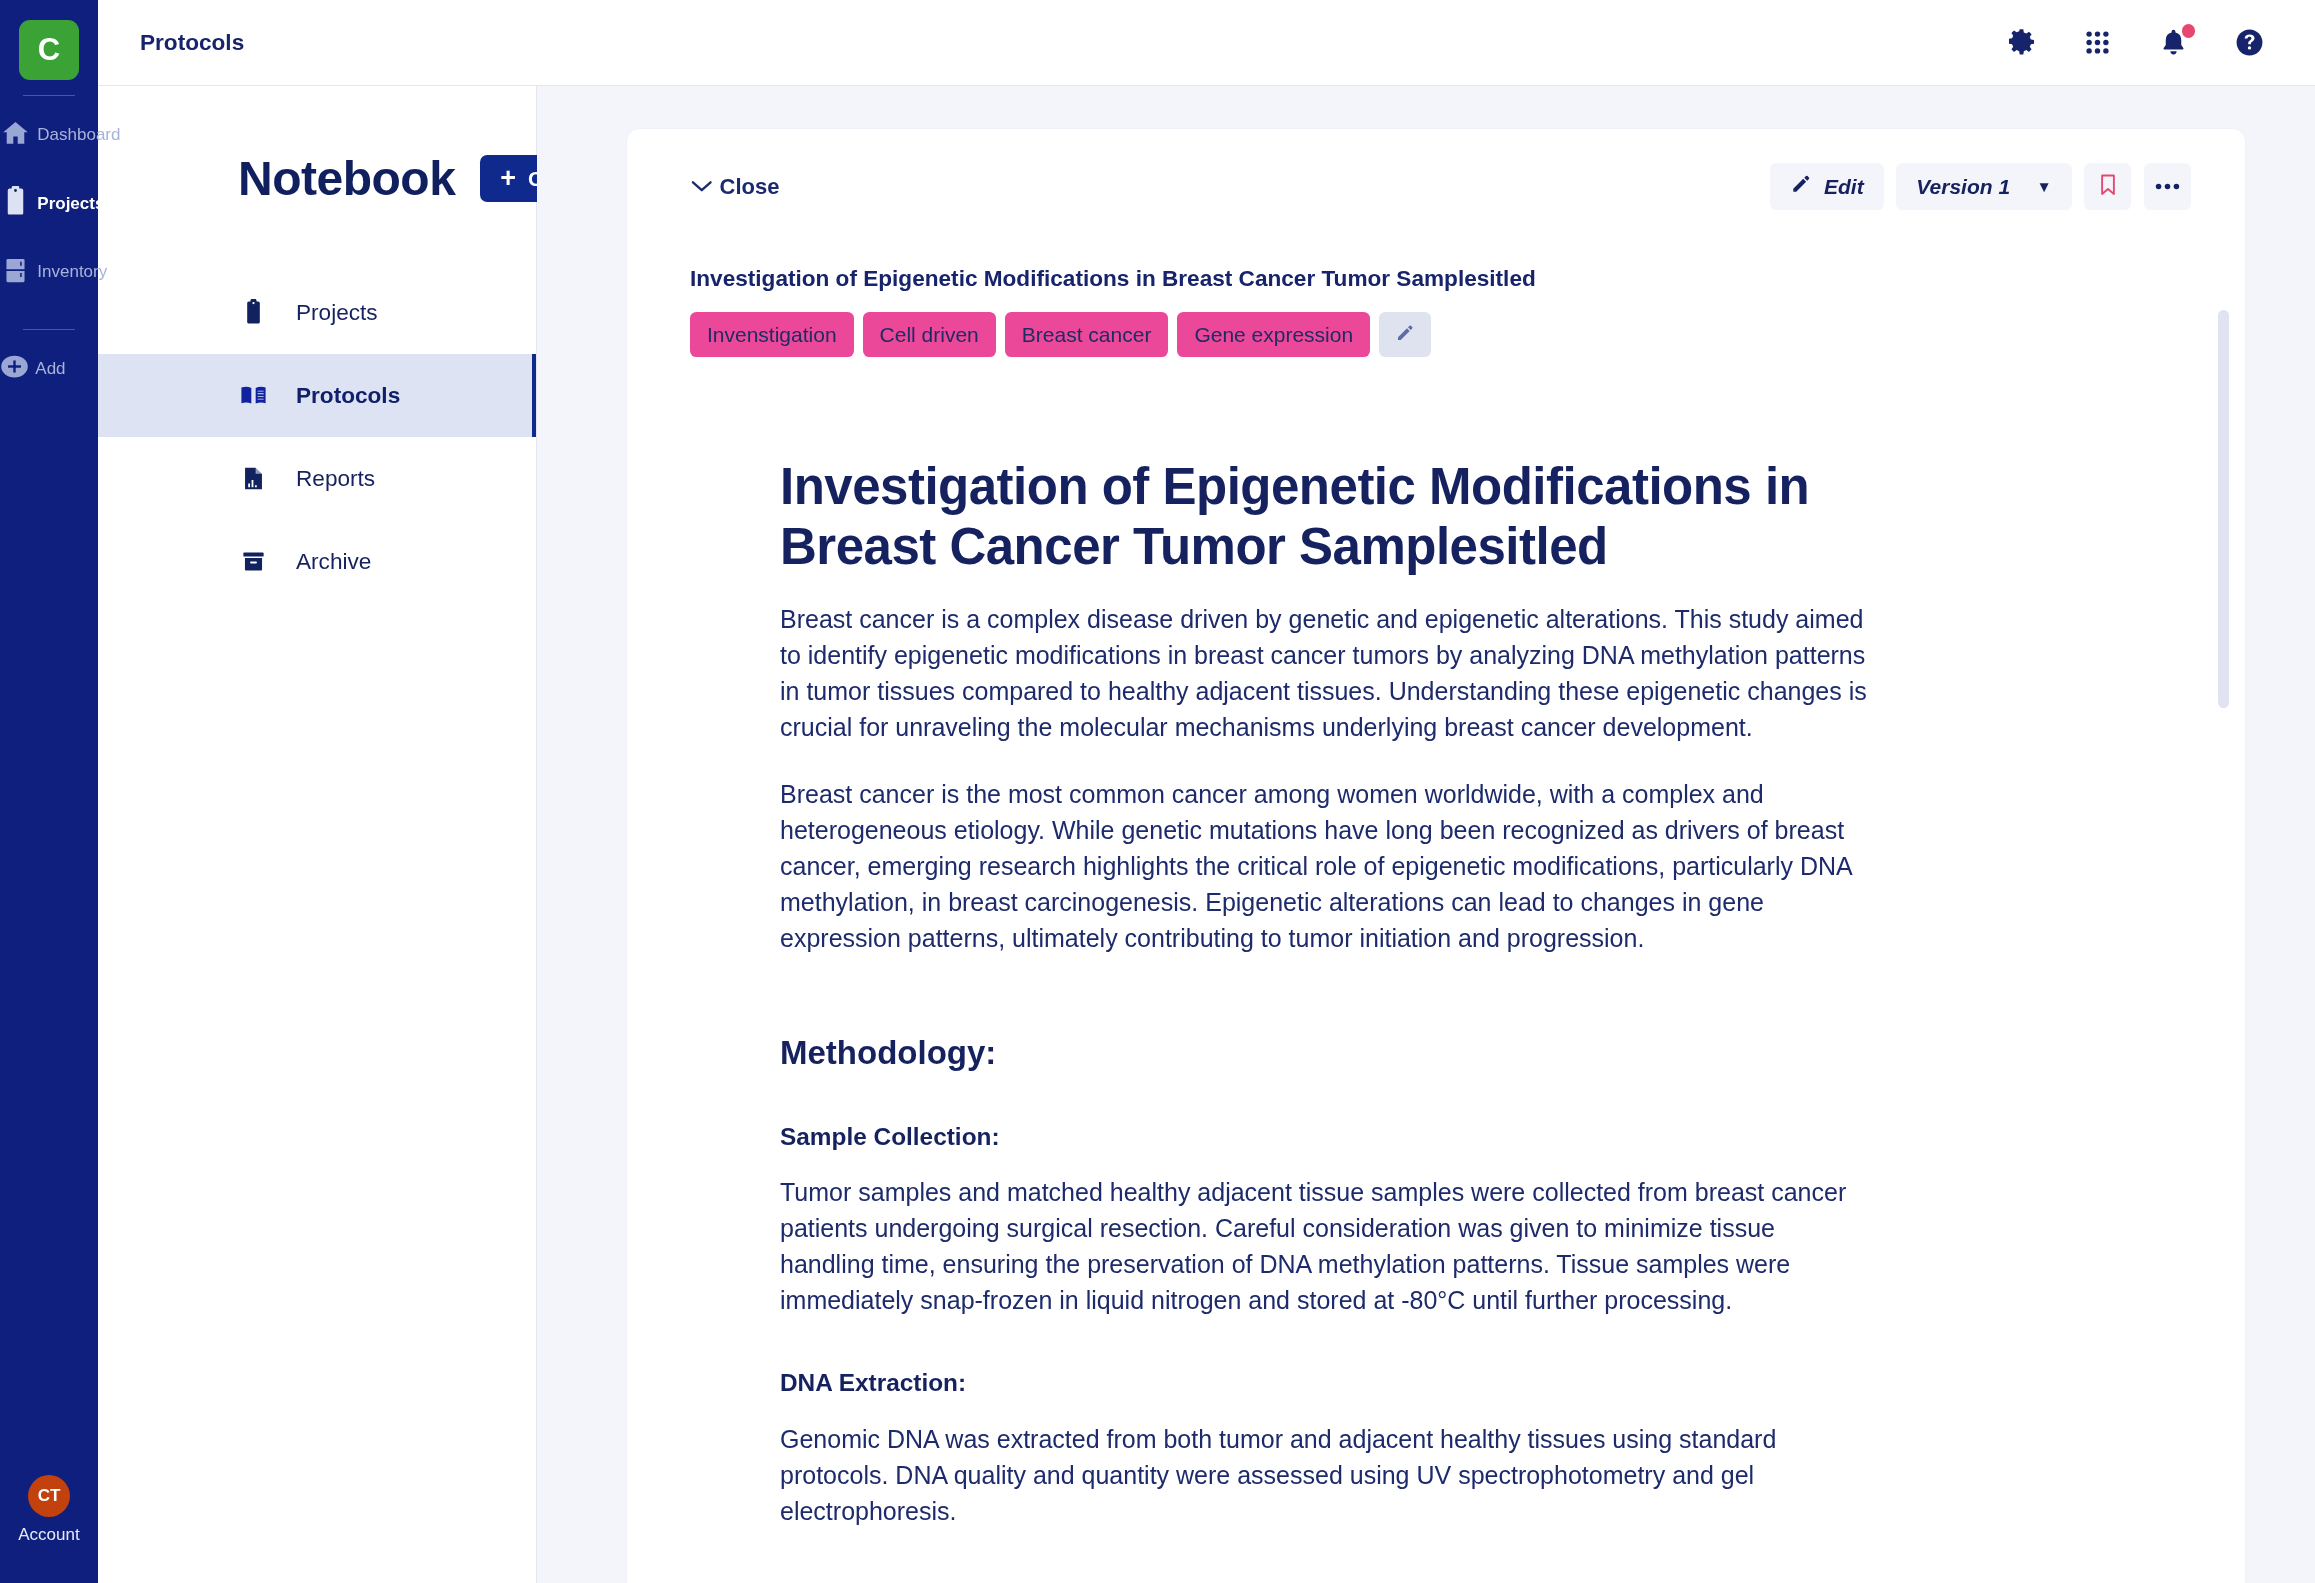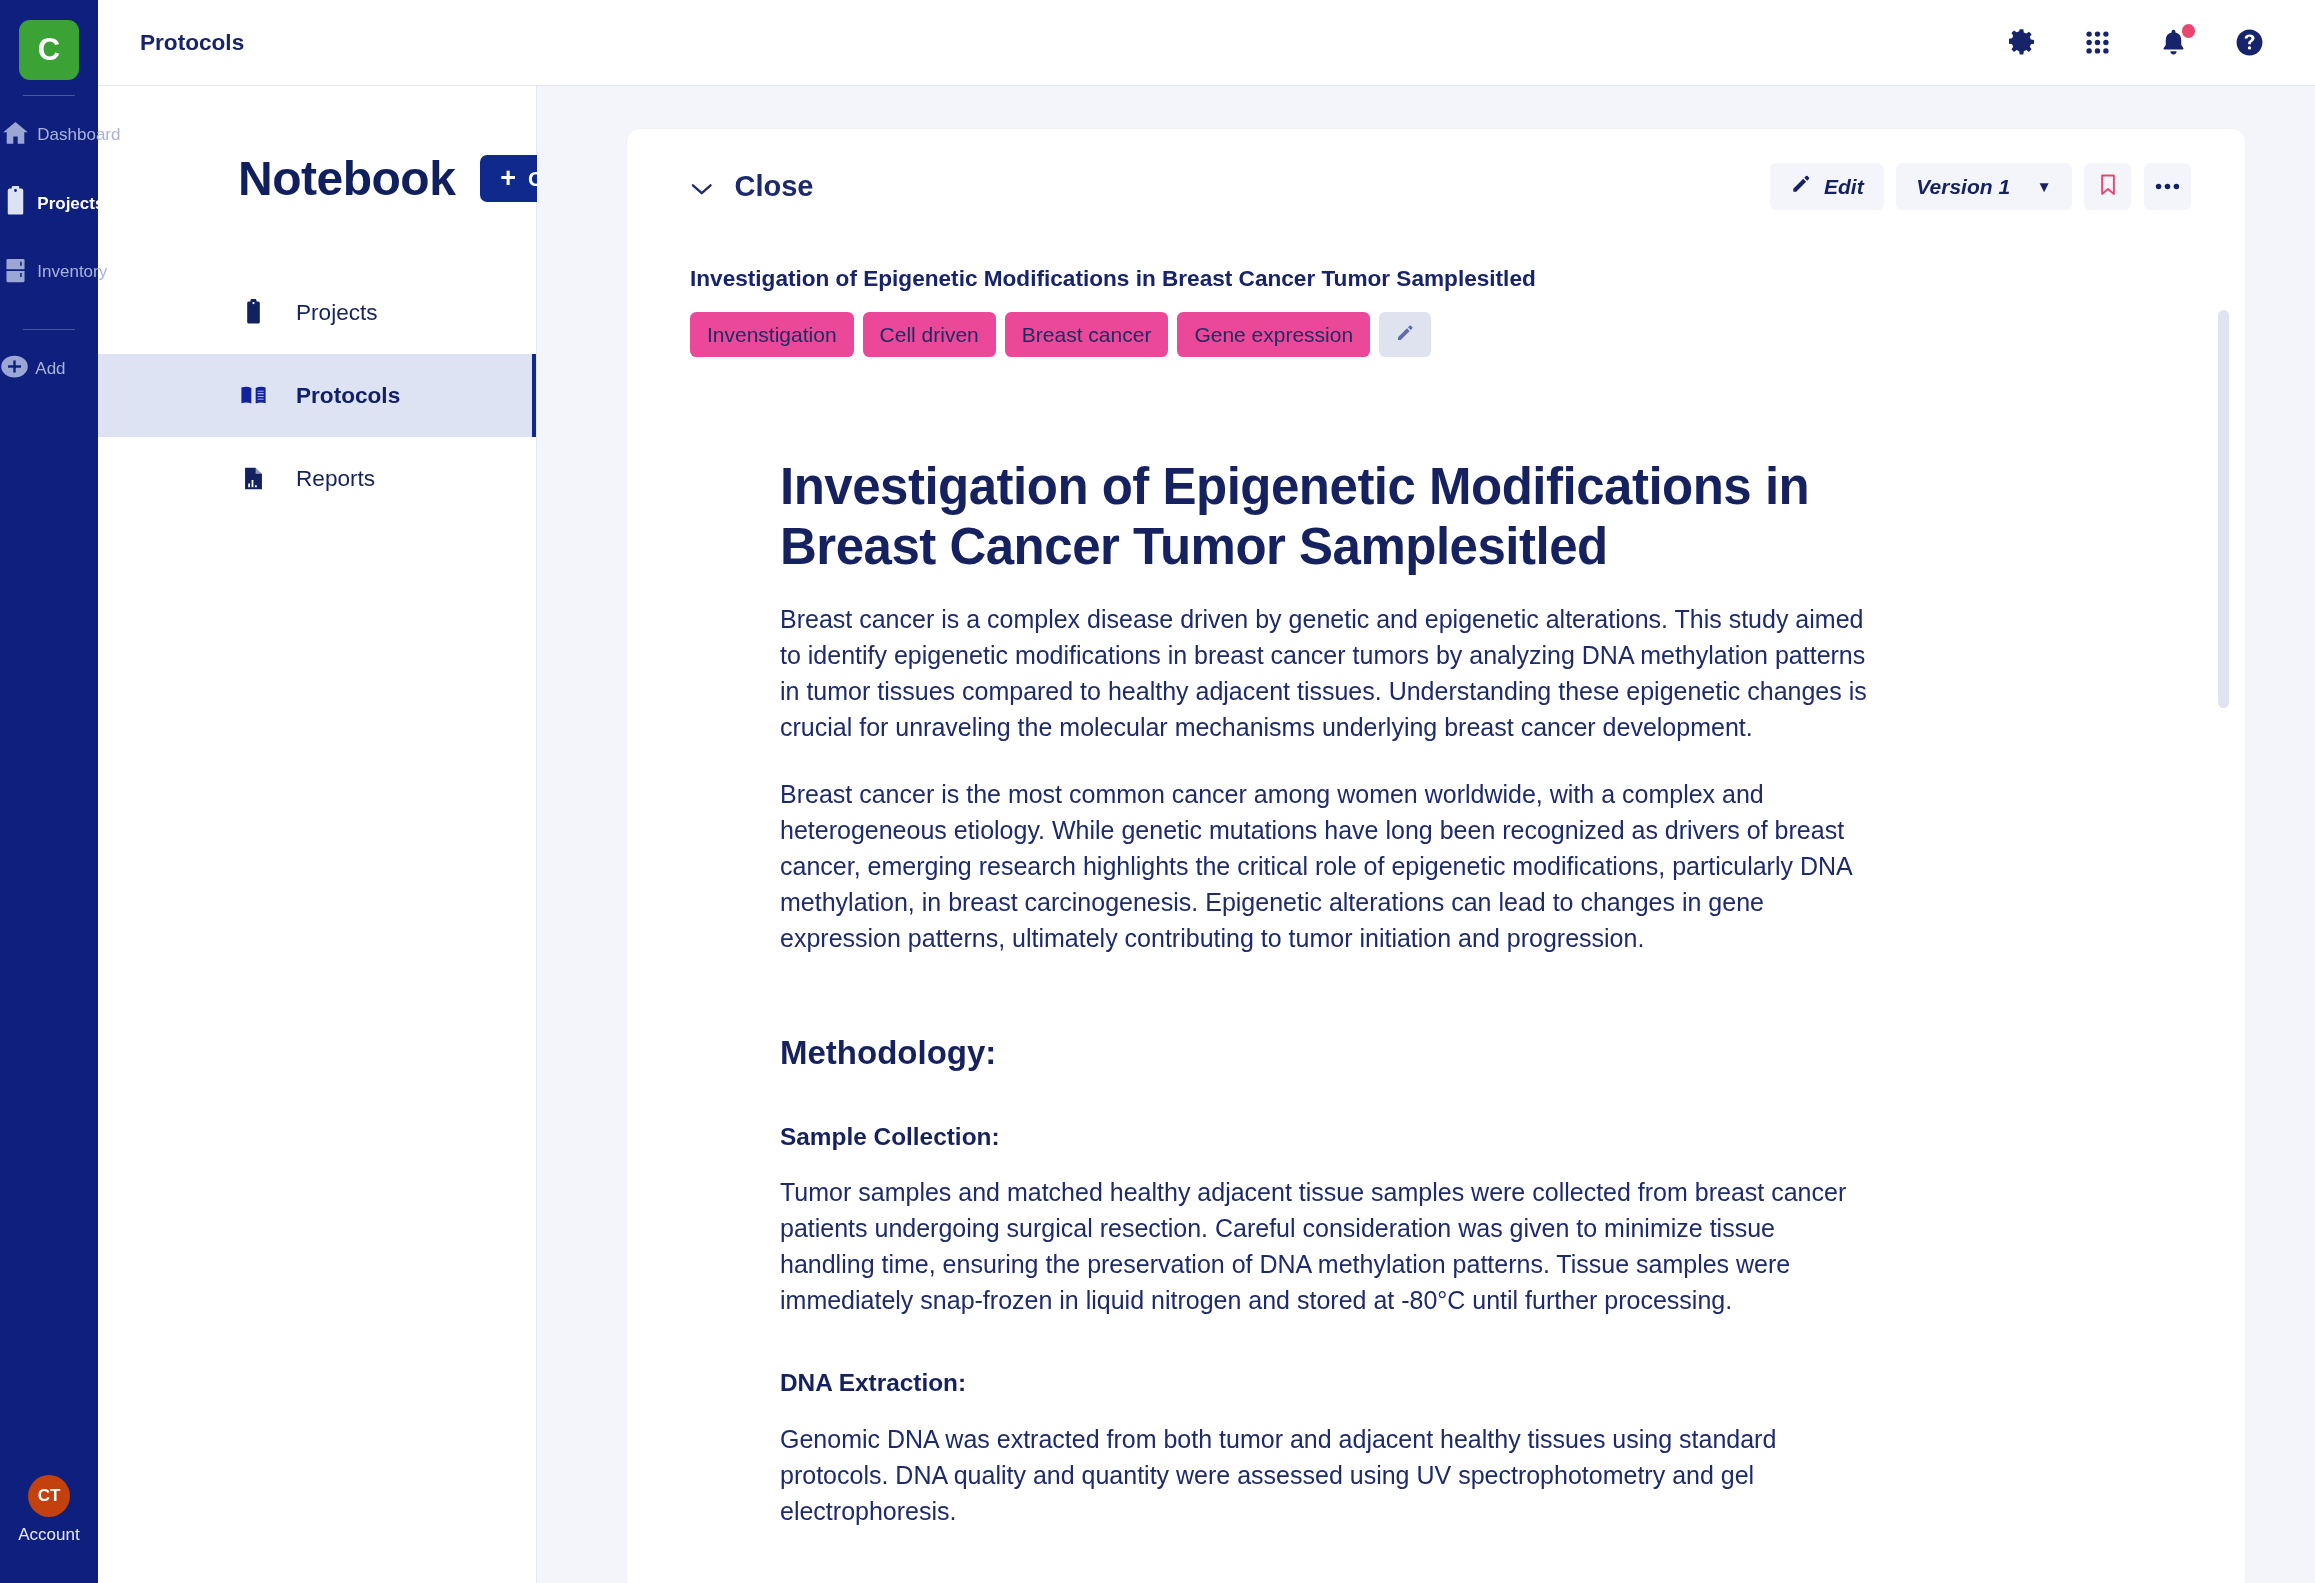--- a/index.html
+++ b/index.html
@@ -123,22 +123,22 @@
     height: 1538px;
     position: relative;
     padding: 0;
     box-shadow: 0 0.9px 1.8px rgba(30,40,90,.05);
   }
   .card-toolbar {
     display: flex; align-items: center;
     padding: 34px 54px 0 63px;
   }
   .close-btn {
-    display: inline-flex; align-items: flex-start; gap: 21px;
-    color: #1b2a6e; font-size: 29px; font-weight: 700;
+    display: inline-flex; align-items: flex-start; gap: 6px;
+    color: #1b2a6e; font-size: 22px; font-weight: 700;
     background: none; border: none; cursor: pointer;
     font-family: "Liberation Sans", sans-serif;
   }
   .tb-spacer { flex: 1; }
   .tools { display: flex; align-items: center; gap: 12.7px; }
   .btn-soft {
     background: #f3f5fb; border: none; border-radius: 6.3px;
     height: 47px; display: inline-flex; align-items: center; gap: 11.8px;
     padding: 0 20px; cursor: pointer;
     font-size: 21px; color: #16225f; font-weight: 700;
@@ -339,20 +339,30 @@
             <span class="ico">
               <svg width="27" height="27" viewBox="0 0 24 24" fill="#11225f">
                 <path d="M4.5 2.4h9.2l5.8 5.6v13.6H4.5z"></path>
                 <path d="M13.9 2.6v5.2h5.3z" fill="#ffffff" opacity=".55"></path>
                 <path d="M7.3 16.4h1.6v3.3H7.3zm3-3.1h1.6v6.4h-1.6zm3 4.8h1.6v1.6h-1.6z" fill="#ffffff"></path>
               </svg>
             </span>
             <span>Reports</span>
           </div>
 
+          <div class="nbitem">
+            <span class="ico">
+              <svg width="27" height="27" viewBox="0 0 24 24" fill="#11225f">
+                <rect x="3" y="4" width="18" height="3.6" rx=".8"></rect>
+                <path d="M4.4 8.8h15.2v10.4a.9.9 0 0 1-.9.9H5.3a.9.9 0 0 1-.9-.9z"></path>
+                <rect x="9" y="12" width="6" height="1.8" rx=".7" fill="#ffffff"></rect>
+              </svg>
+            </span>
+            <span>Archive</span>
+          </div>
 
         </div>
       </aside>
 
       <main class="main">
         <div class="card">
 
           <div class="card-toolbar">
             <button class="close-btn">
               <span>

